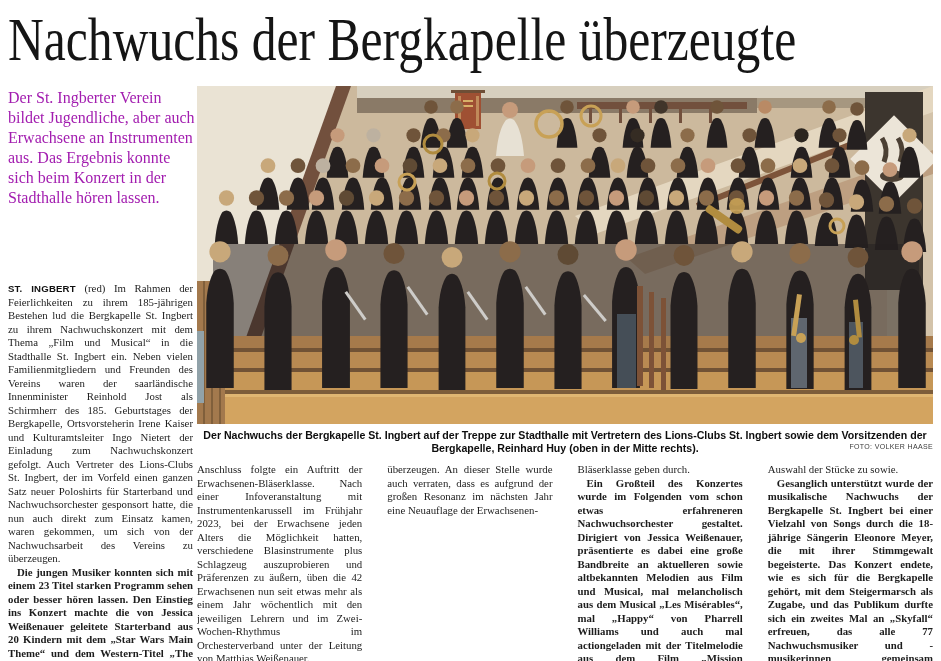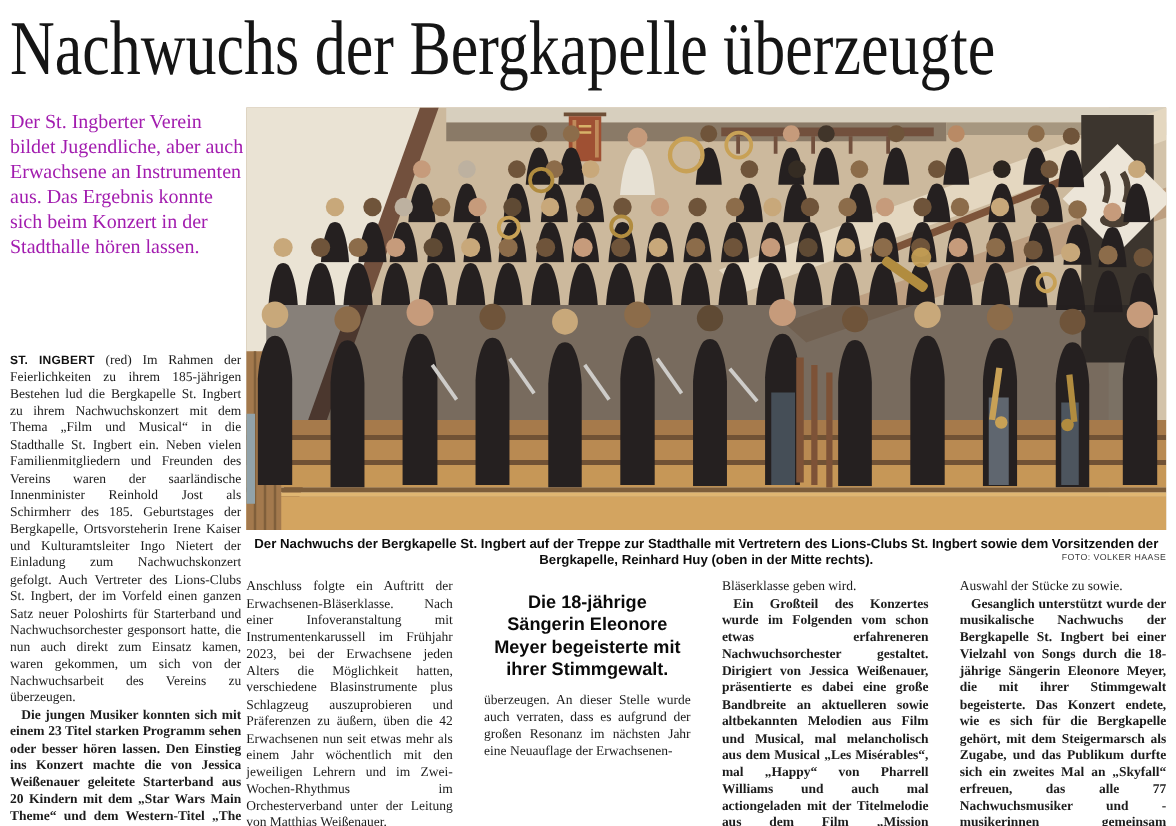--- a/index.html
+++ b/index.html
@@ -263,24 +263,23 @@
 <div class="caption">
   <span>Der Nachwuchs der Bergkapelle St. Ingbert auf der Treppe zur Stadthalle mit Vertretern des Lions-Clubs St. Ingbert sowie dem Vorsitzenden der Bergkapelle, Reinhard Huy (oben in der Mitte rechts).</span>
   <span class="credit">FOTO: VOLKER HAASE</span>
 </div>
 
 <div class="cols bodytext">
   <div>
     <p>Anschluss folgte ein Auftritt der Erwachsenen-Bläserklasse. Nach einer Infoveranstaltung mit Instrumentenkarussell im Frühjahr 2023, bei der Erwachsene jeden Alters die Möglichkeit hatten, verschiedene Blasinstrumente plus Schlagzeug auszuprobieren und Präferenzen zu äußern, üben die 42 Erwachsenen nun seit etwas mehr als einem Jahr wöchentlich mit den jeweiligen Lehrern und im Zwei-Wochen-Rhythmus im Orchesterverband unter der Leitung von Matthias Weißenauer.</p>
   </div>
   <div>
-    <div class="pullquote">Die 18-jährige Sängerin Eleonore Meyer begeisterte mit ihrer Stimmgewalt.</div>
     <p>überzeugen. An dieser Stelle wurde auch verraten, dass es aufgrund der großen Resonanz im nächsten Jahr eine Neuauflage der Erwachsenen-</p>
   </div>
   <div>
-    <p>Bläserklasse geben wird.</p>
+    <p>Bläserklasse geben durch.</p>
     <p class="ind">Ein Großteil des Konzertes wurde im Folgenden vom schon etwas erfahreneren Nachwuchsorchester gestaltet. Dirigiert von Jessica Weißenauer, präsentierte es dabei eine große Bandbreite an aktuelleren sowie altbekannten Melodien aus Film und Musical, mal melancholisch aus dem Musical „Les Misérables“, mal „Happy“ von Pharrell Williams und auch mal actiongeladen mit der Titelmelodie aus dem Film „Mission Impossible“, um nur eine kleine</p>
   </div>
   <div>
     <p>Auswahl der Stücke zu sowie.</p>
     <p class="ind">Gesanglich unterstützt wurde der musikalische Nachwuchs der Bergkapelle St. Ingbert bei einer Vielzahl von Songs durch die 18-jährige Sängerin Eleonore Meyer, die mit ihrer Stimmgewalt begeisterte. Das Konzert endete, wie es sich für die Bergkapelle gehört, mit dem Steigermarsch als Zugabe, und das Publikum durfte sich ein zweites Mal an „Skyfall“ erfreuen, das alle 77 Nachwuchsmusiker und -musikerinnen gemeinsam performten.</p>
   </div>
 </div>
 
 </body></html>

